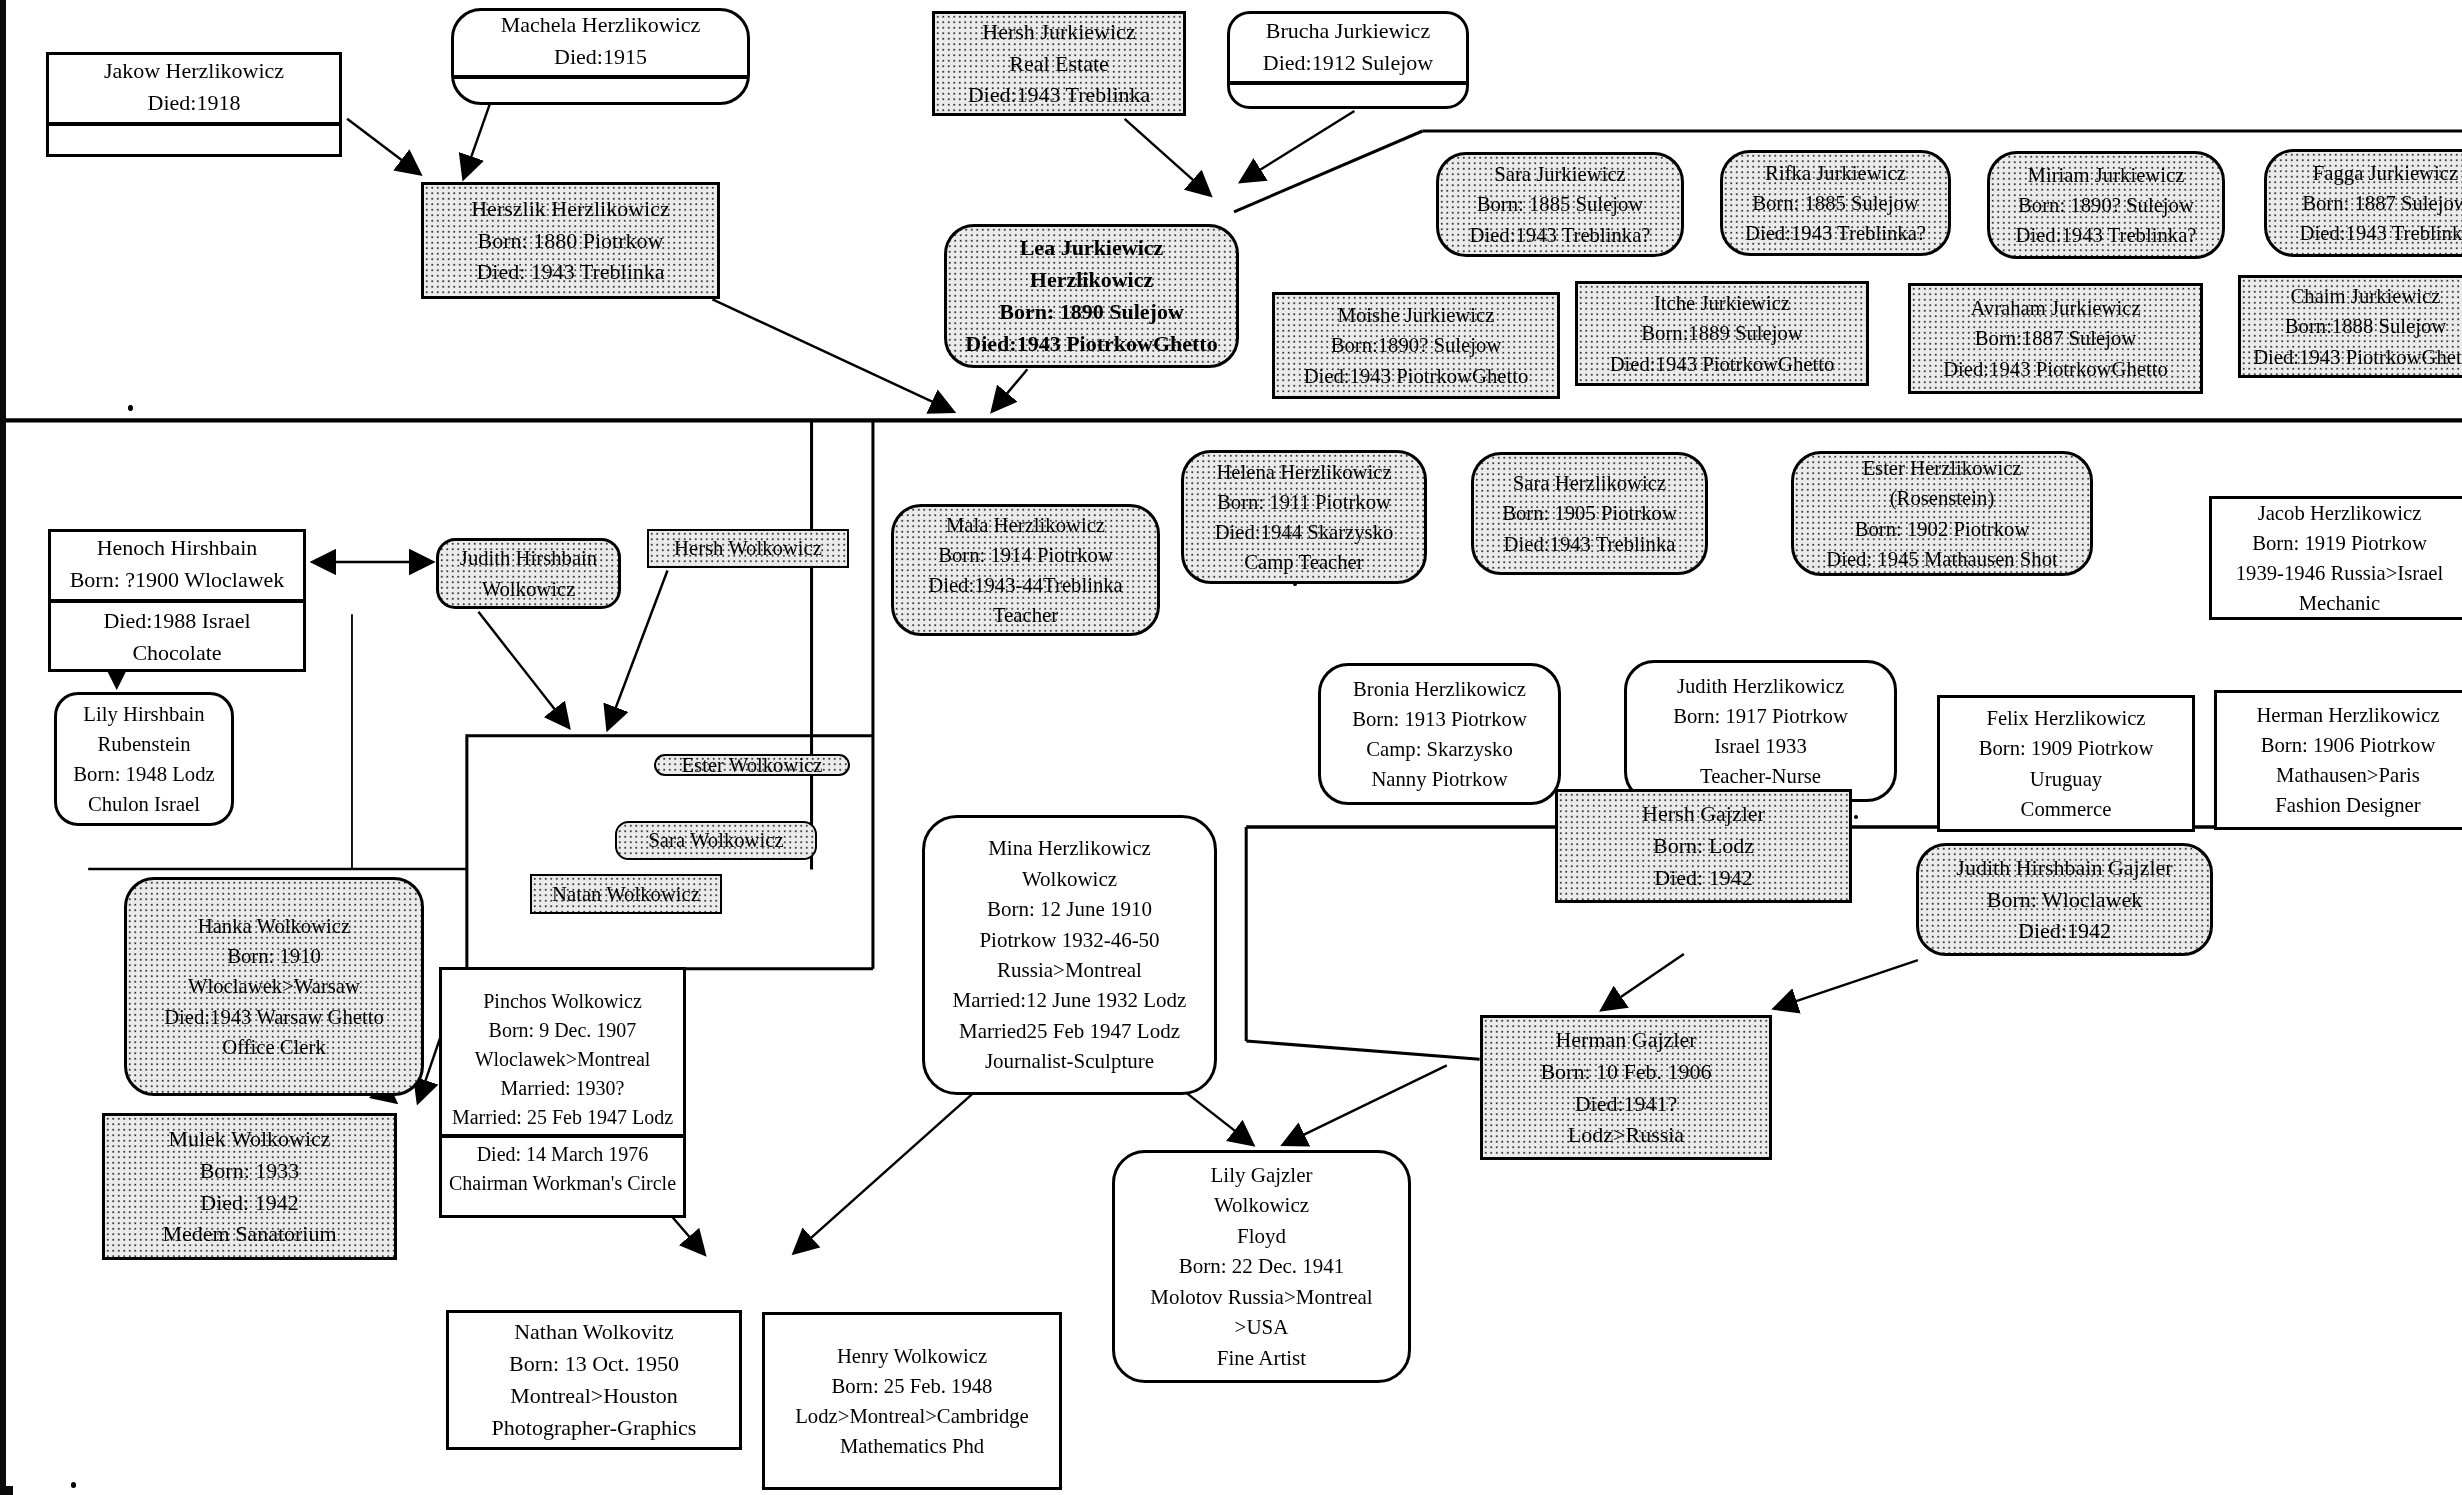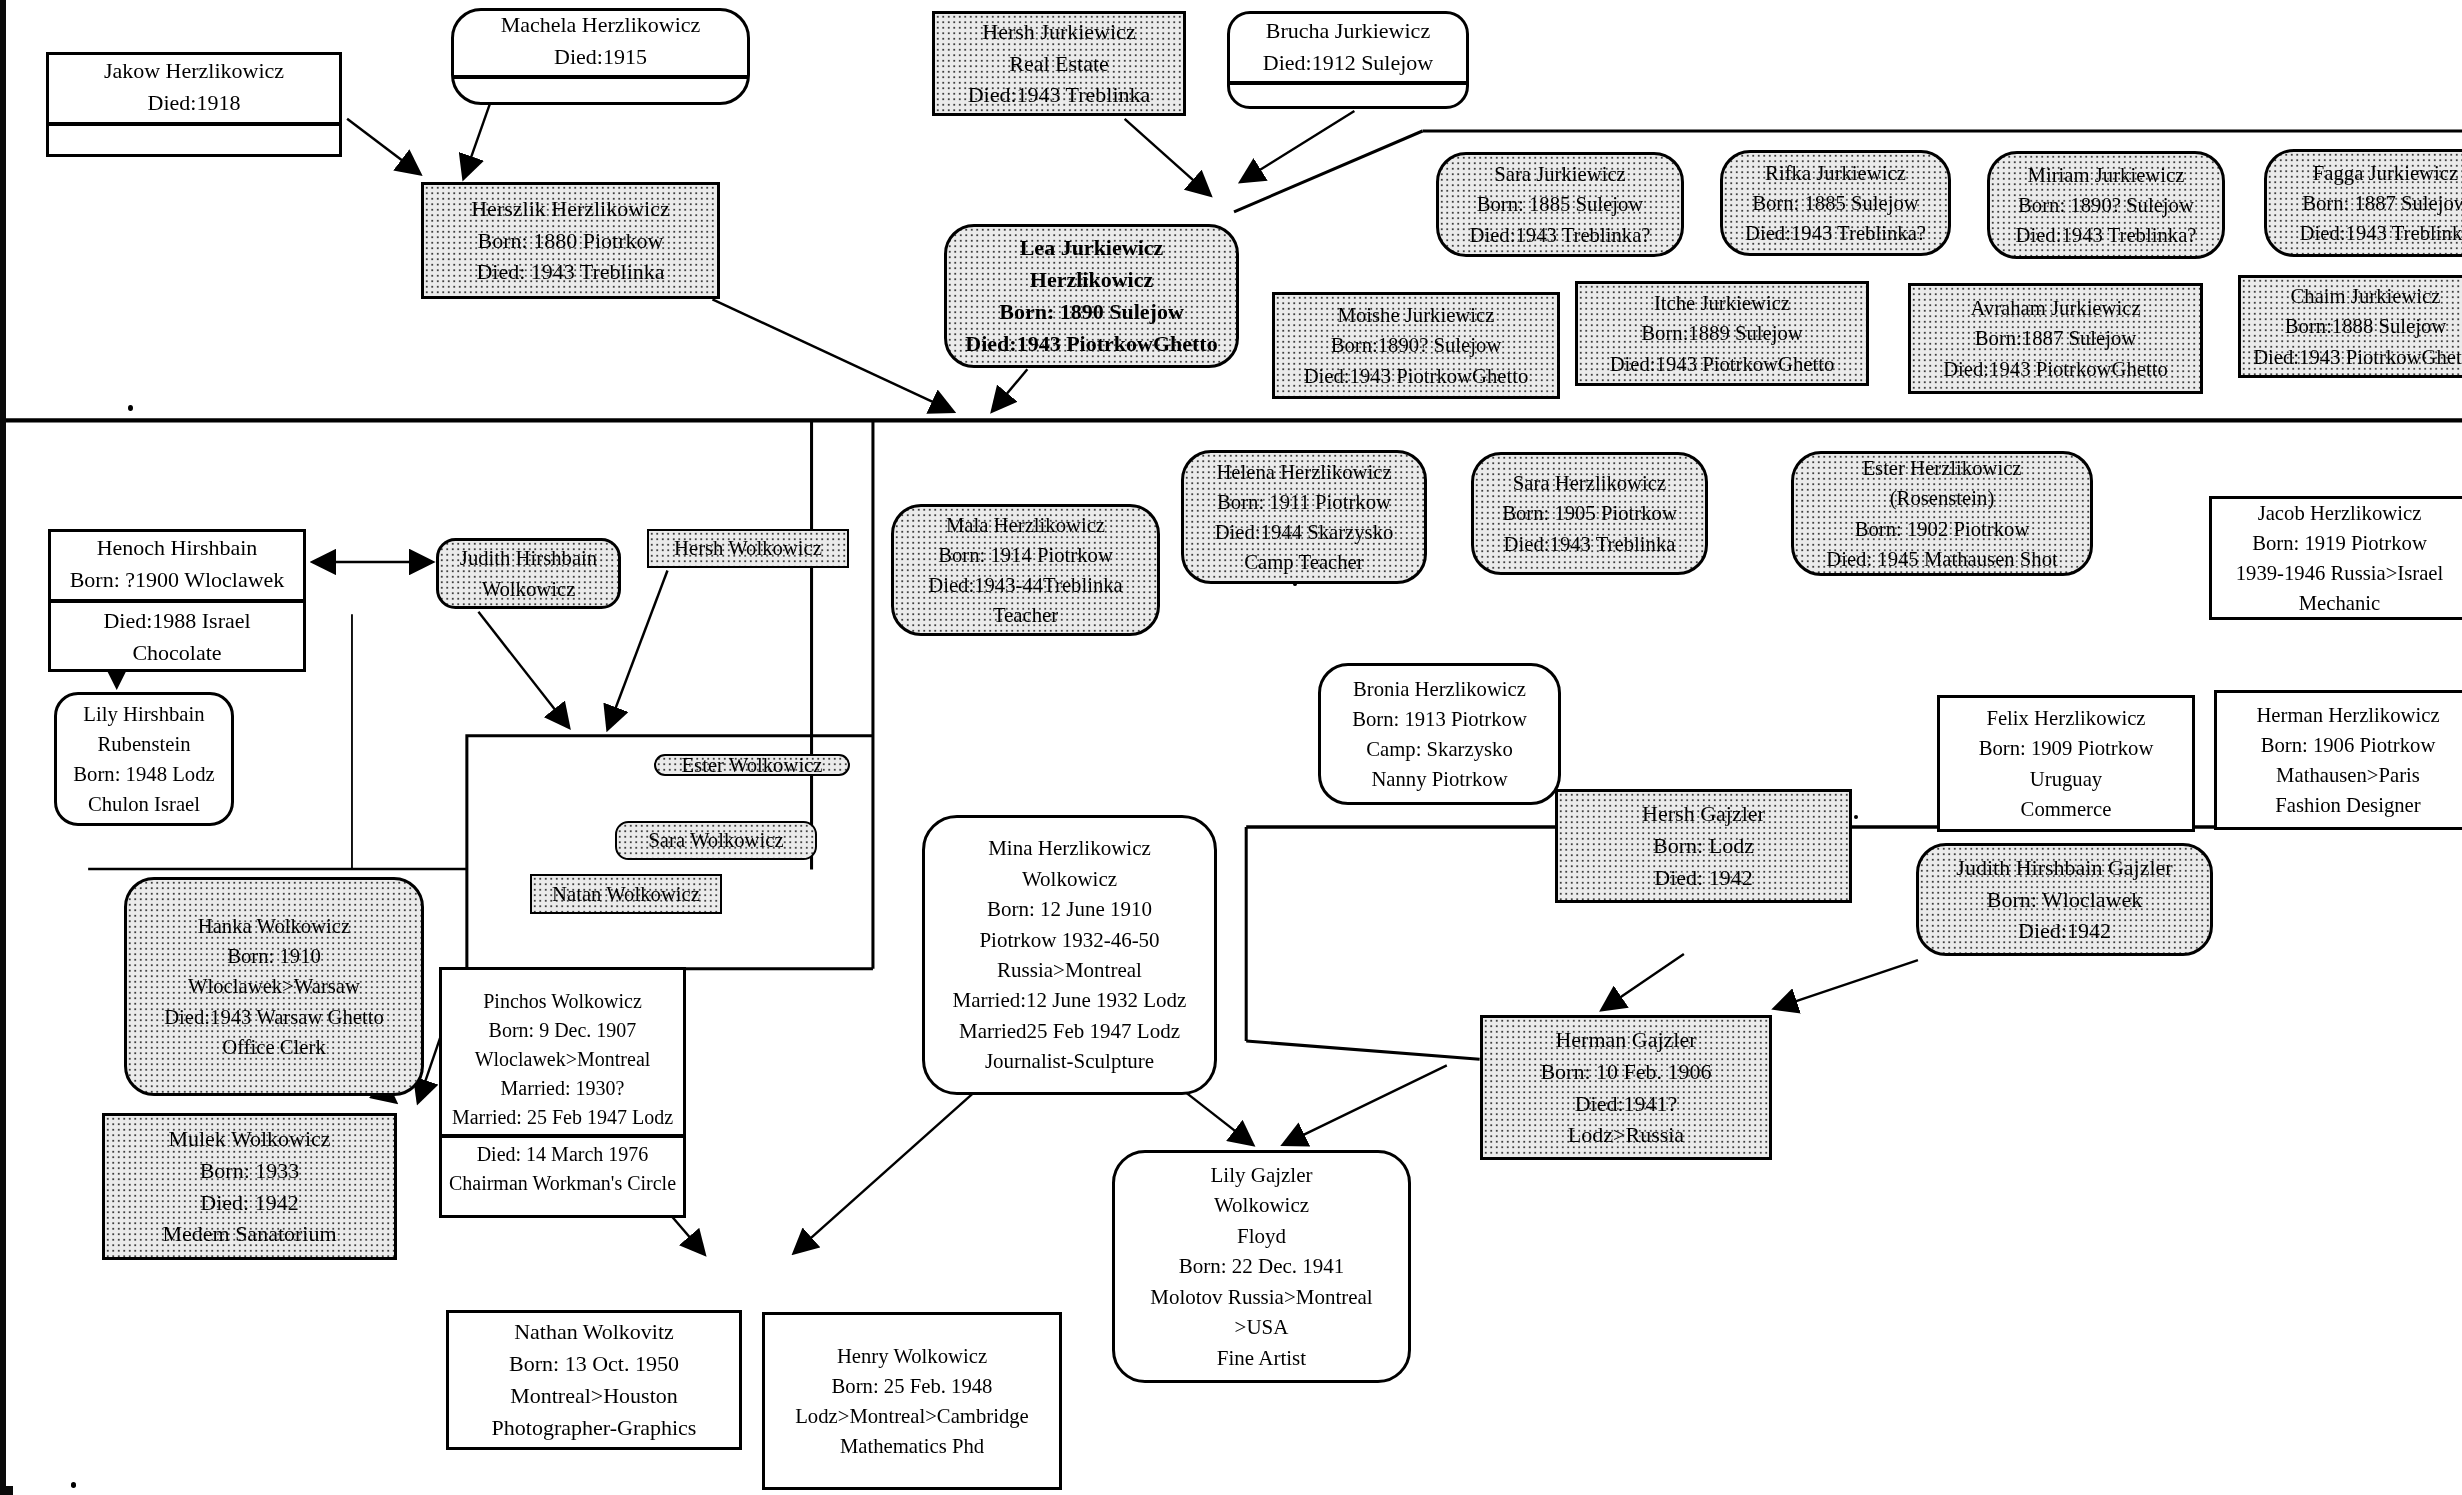--- a/index.html
+++ b/index.html
@@ -220,20 +220,28 @@
       </div>
   </div>
   <div class="node rounded" style="left:1318px;top:663px;width:243px;height:142px;">
     <div class="lines fs-s">
         <div class="ln">Bronia Herzlikowicz</div>
         <div class="ln">Born: 1913 Piotrkow</div>
         <div class="ln">Camp: Skarzysko</div>
         <div class="ln">Nanny Piotrkow</div>
       </div>
   </div>
+  <div class="node rounded" style="left:1624px;top:660px;width:273px;height:142px;">
+    <div class="lines fs-s">
+        <div class="ln">Judith Herzlikowicz</div>
+        <div class="ln">Born: 1917 Piotrkow</div>
+        <div class="ln">Israel 1933</div>
+        <div class="ln">Teacher-Nurse</div>
+      </div>
+  </div>
   <div class="node heavy" style="left:1937px;top:651px;width:258px;height:137px;">
     <div class="lines fs-s">
         <div class="ln">Felix Herzlikowicz</div>
         <div class="ln">Born: 1909 Piotrkow</div>
         <div class="ln">Uruguay</div>
         <div class="ln">Commerce</div>
       </div>
   </div>
   <div class="node heavy" style="left:2214px;top:646px;width:268px;height:140px;">
     <div class="lines fs-s">

